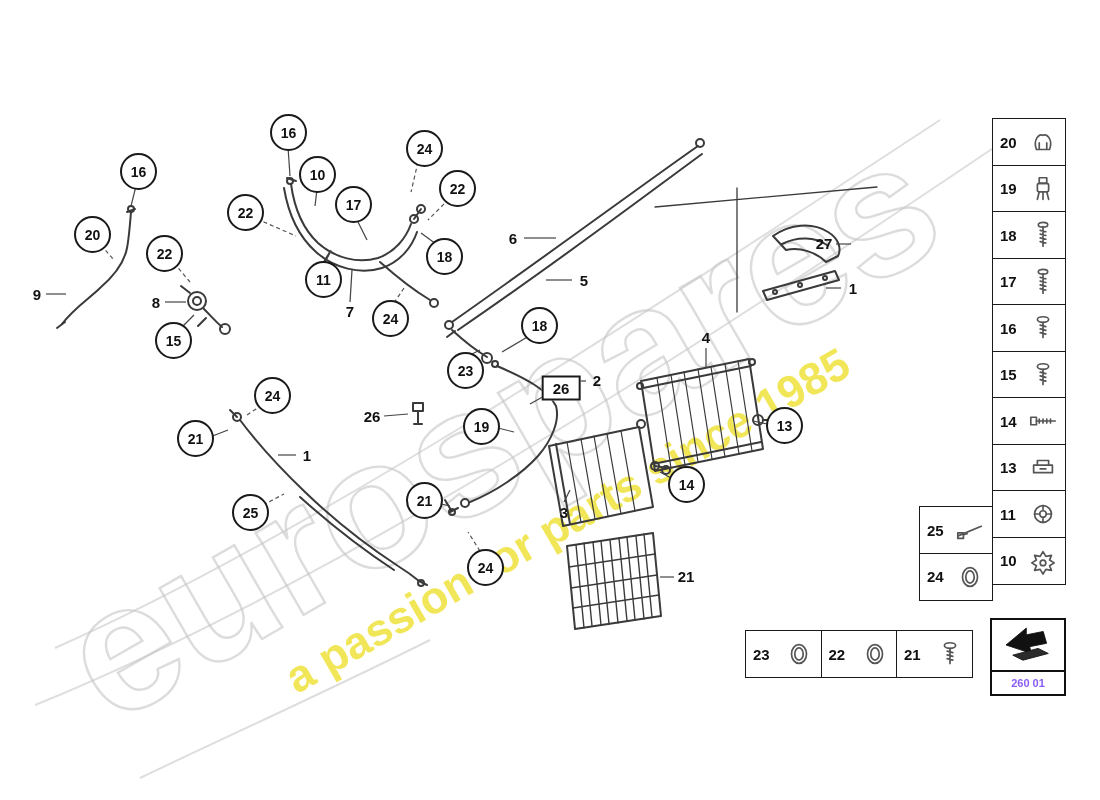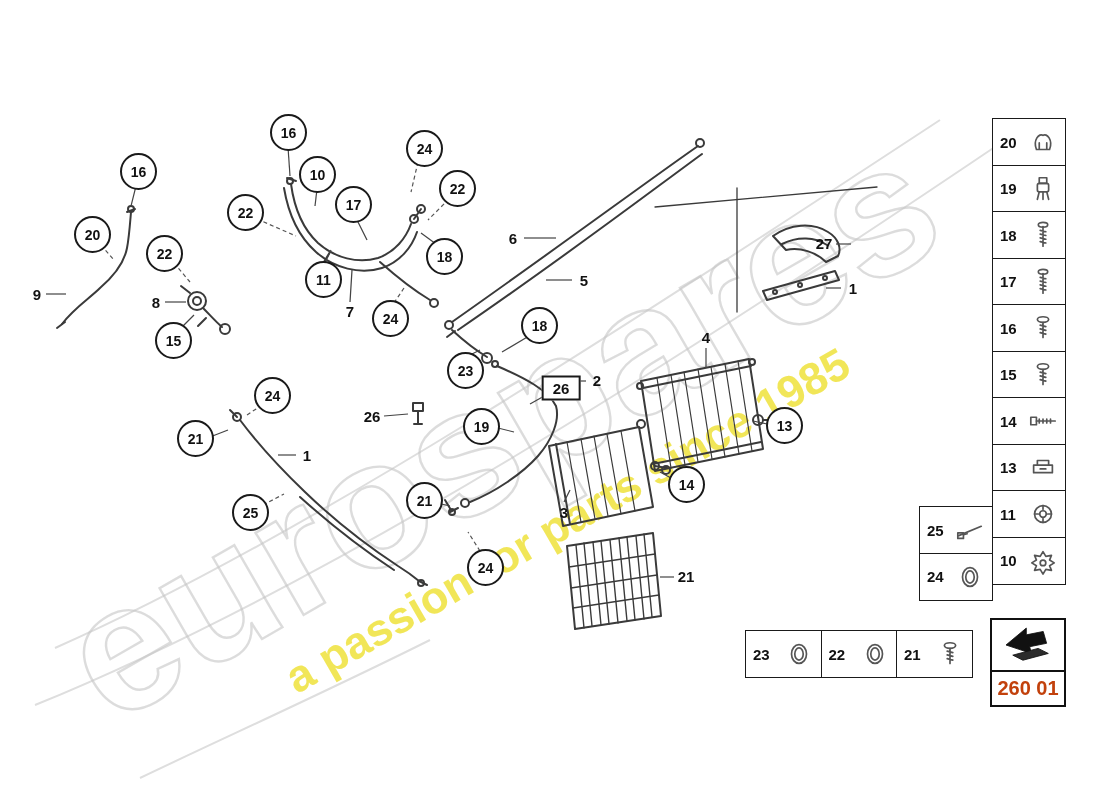--- a/index.html
+++ b/index.html
@@ -27,21 +27,21 @@
   .picon{width:30px;height:36px;display:block;}
   .picon svg{width:100%;height:100%;}
   .picon svg *{stroke:#555;fill:none;stroke-width:1.8;stroke-linecap:round;stroke-linejoin:round;}
   .brow{position:absolute;left:745px;top:630px;display:flex;z-index:4;}
   .brow .pcell{width:77px;margin-top:0;margin-left:-1.5px;}
   .brow .pcell:first-child{margin-left:0;}
   .codebox{position:absolute;left:990px;top:618px;width:76px;z-index:4;border:2px solid #111;background:#fff;box-sizing:border-box;}
   .arrowarea{height:50px;display:flex;align-items:center;justify-content:center;}
   .aicon{width:60px;height:44px;display:block;}
   .aicon svg{width:100%;height:100%;}
-  .codelabel{border-top:2px solid #111;text-align:center;font-weight:bold;font-size:20px;color:#c2410c;padding:5px 0;}
+  .codelabel{border-top:2px solid #111;text-align:center;font-weight:bold;font-size:11px;color:#8b5cf6;padding:5px 0;}
 </style>
 </head>
 <body>
 
 <div class="stage">
 
   <svg id="drawing" width="1100" height="800" viewBox="0 0 1100 800">
 
     <g stroke="#dedede" stroke-width="2" fill="none">
       <path d="M 55,648 C 300,540 620,330 940,120"></path>

